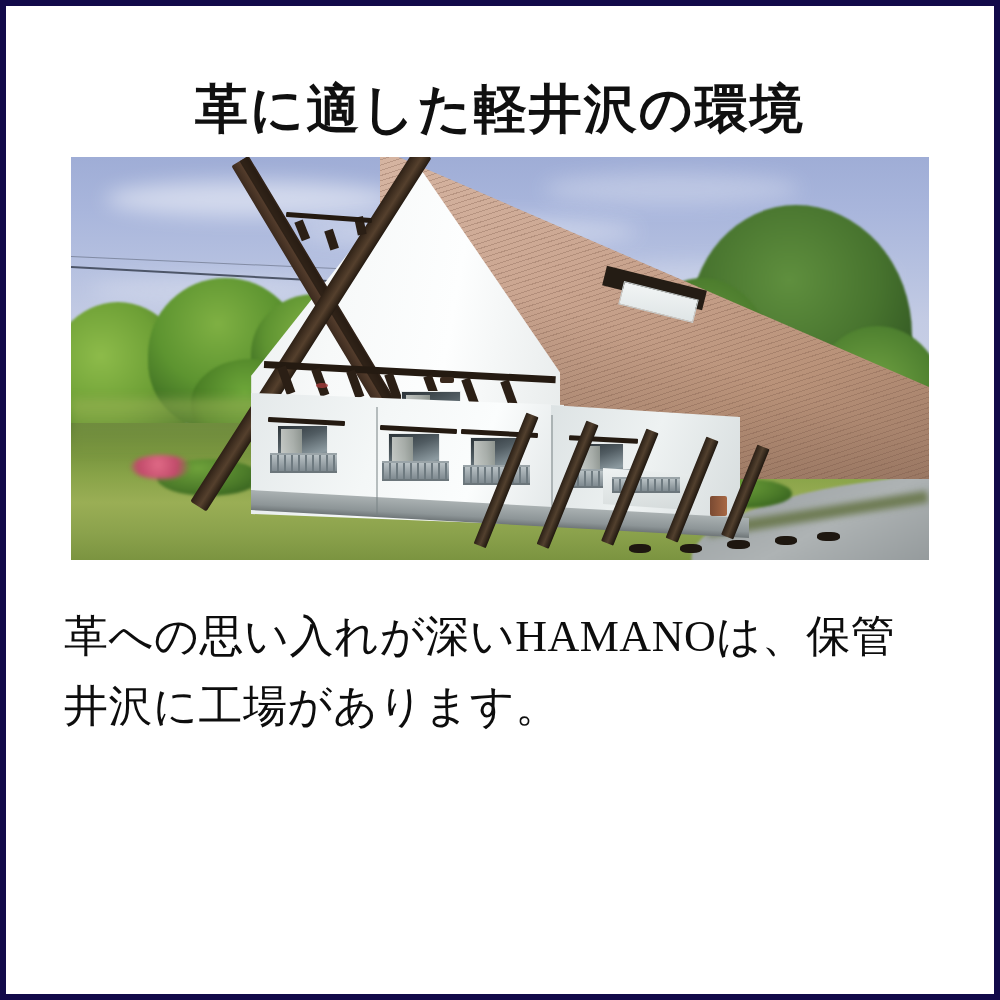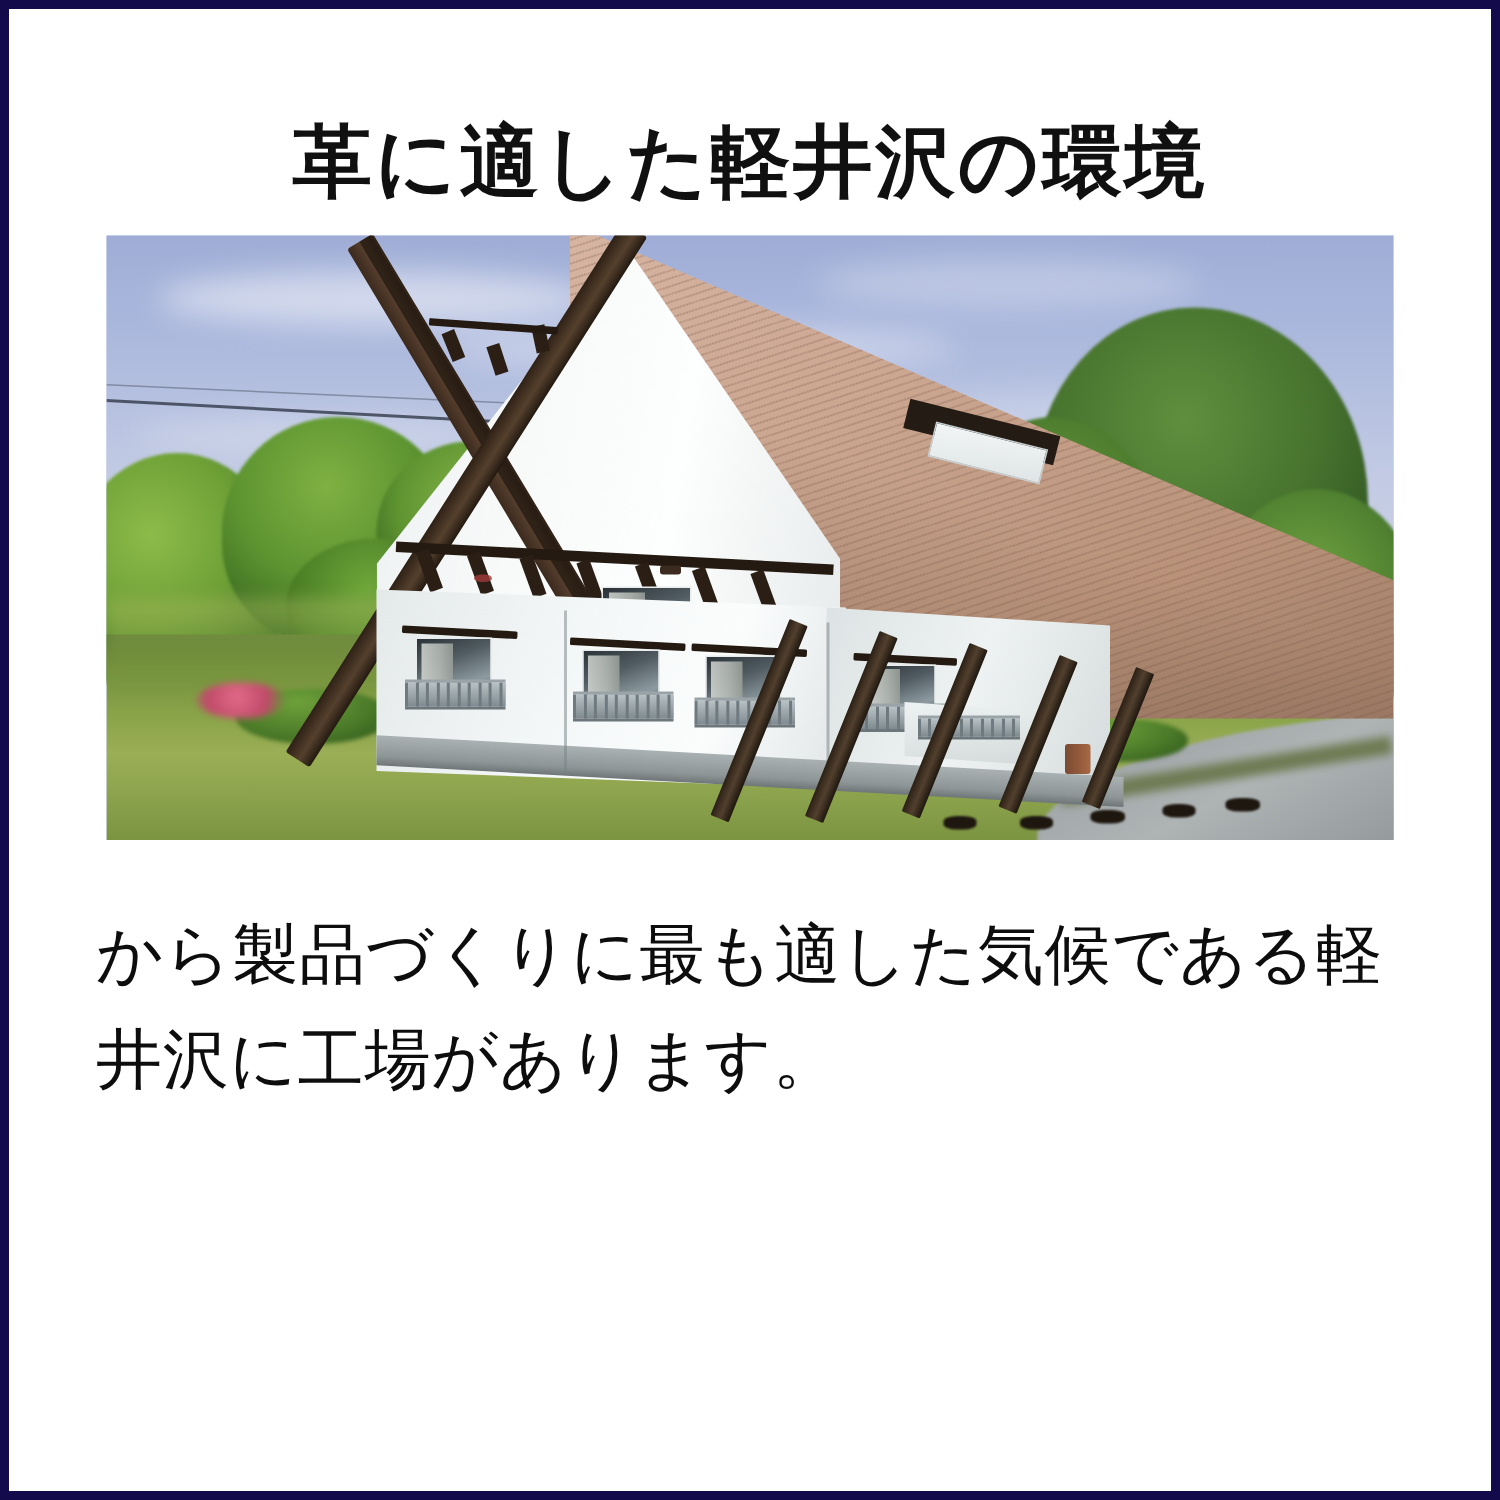--- a/index.html
+++ b/index.html
@@ -525,17 +525,17 @@
     <div class="support-foot" style="left:82%; top:94%;"></div>
 
     <div class="support" style="left:80%; top:72%; height:24%; transform:rotate(22deg);"></div>
     <div class="support-foot" style="left:87%; top:93%;"></div>
 
     <div style="position:absolute; left:74.5%; top:84%; width:2%; height:5%;
                 background:linear-gradient(90deg,#7a4a32,#a86844); border-radius:2px;"></div>
   </div>
 
   <div id="body-text">
-    <div class="line">から製品づくりに最も適した気候である軽</div>
+    <div class="line">革への思い入れが深いHAMANOは、保管</div>
     <div class="line">井沢に工場があります。</div>
   </div>
 
 </div>
 
 </body></html>

